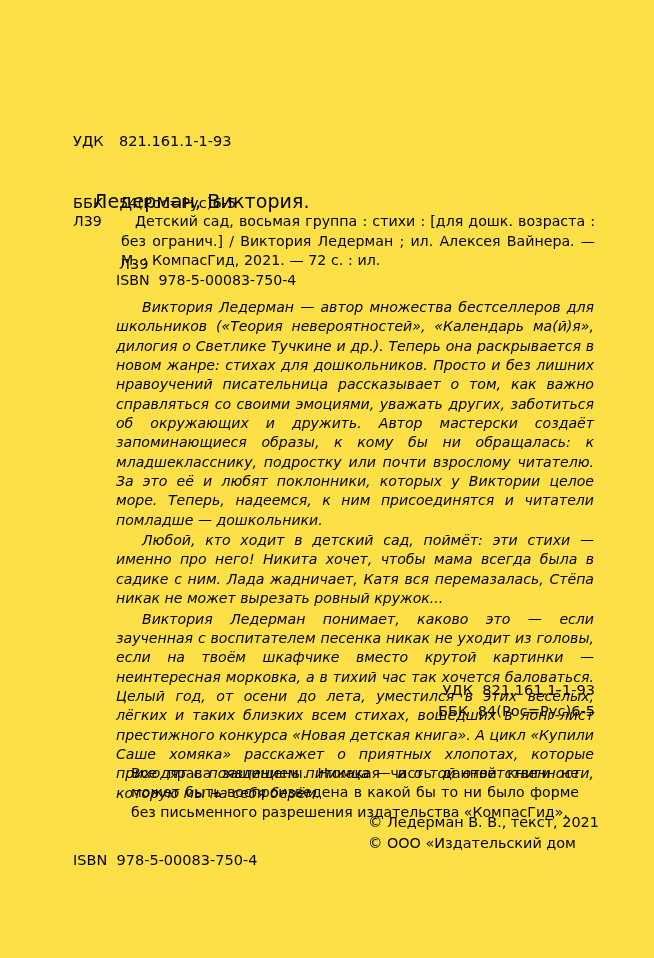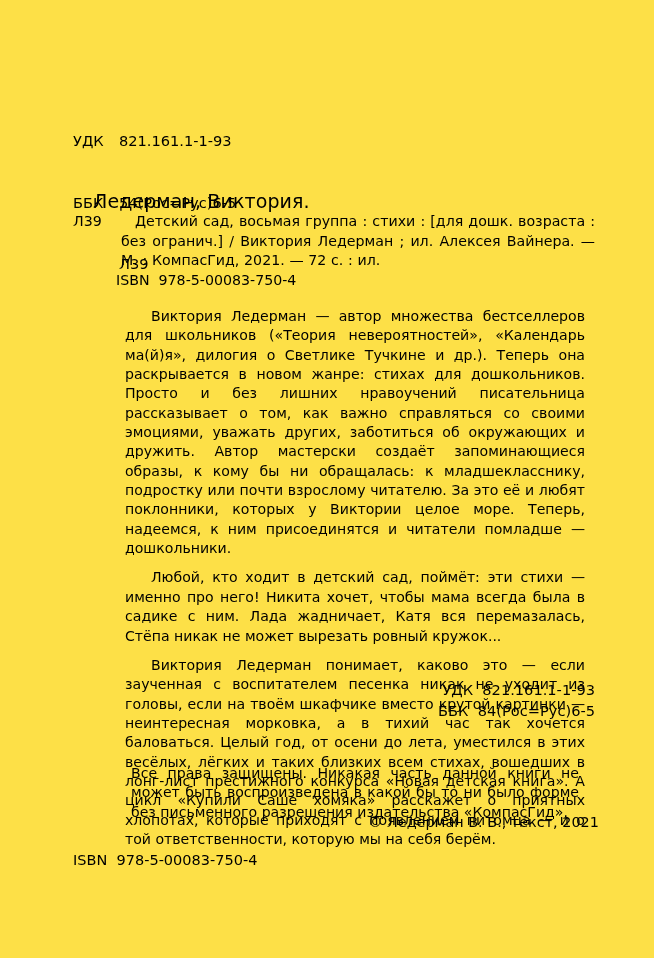--- a/index.html
+++ b/index.html
@@ -89,25 +89,26 @@
   
   .annotation {
     position: absolute;
     left: 115px;
     top: 297px;
     width: 480px;
     font-size: 14.1px;
     line-height: 19.35px;
   }
   .annotation p {
-    margin: 10px;
+    margin: 1px;
     text-align: justify;
     text-justify: inter-word;
     text-indent: 26px;
     hyphens: manual;
+    font-style: italic;
   }
 
   
   .codes-bottom {
     position: absolute;
     left: 0;
     top: 680px;
     width: 595px;
     text-align: right;
     font-size: 14.6px;
@@ -186,15 +187,16 @@
   </div>
 
   <div class="rights">
     <p>Все права защищены. Никакая часть данной книги не может быть воспроизведена в какой бы то ни было форме без письменного разрешения издательства «КомпасГид».</p>
   </div>
 
   <div class="isbn-bottom">ISBN  978-5-00083-750-4</div>
 
   <div class="copyright">
     <span class="cr-line">©  Ледерман В. В., текст, 2021</span>
+    <span class="cr-line">©  ООО  «Издательский  дом</span>
   </div>
 
 </div>
 
 </body></html>

